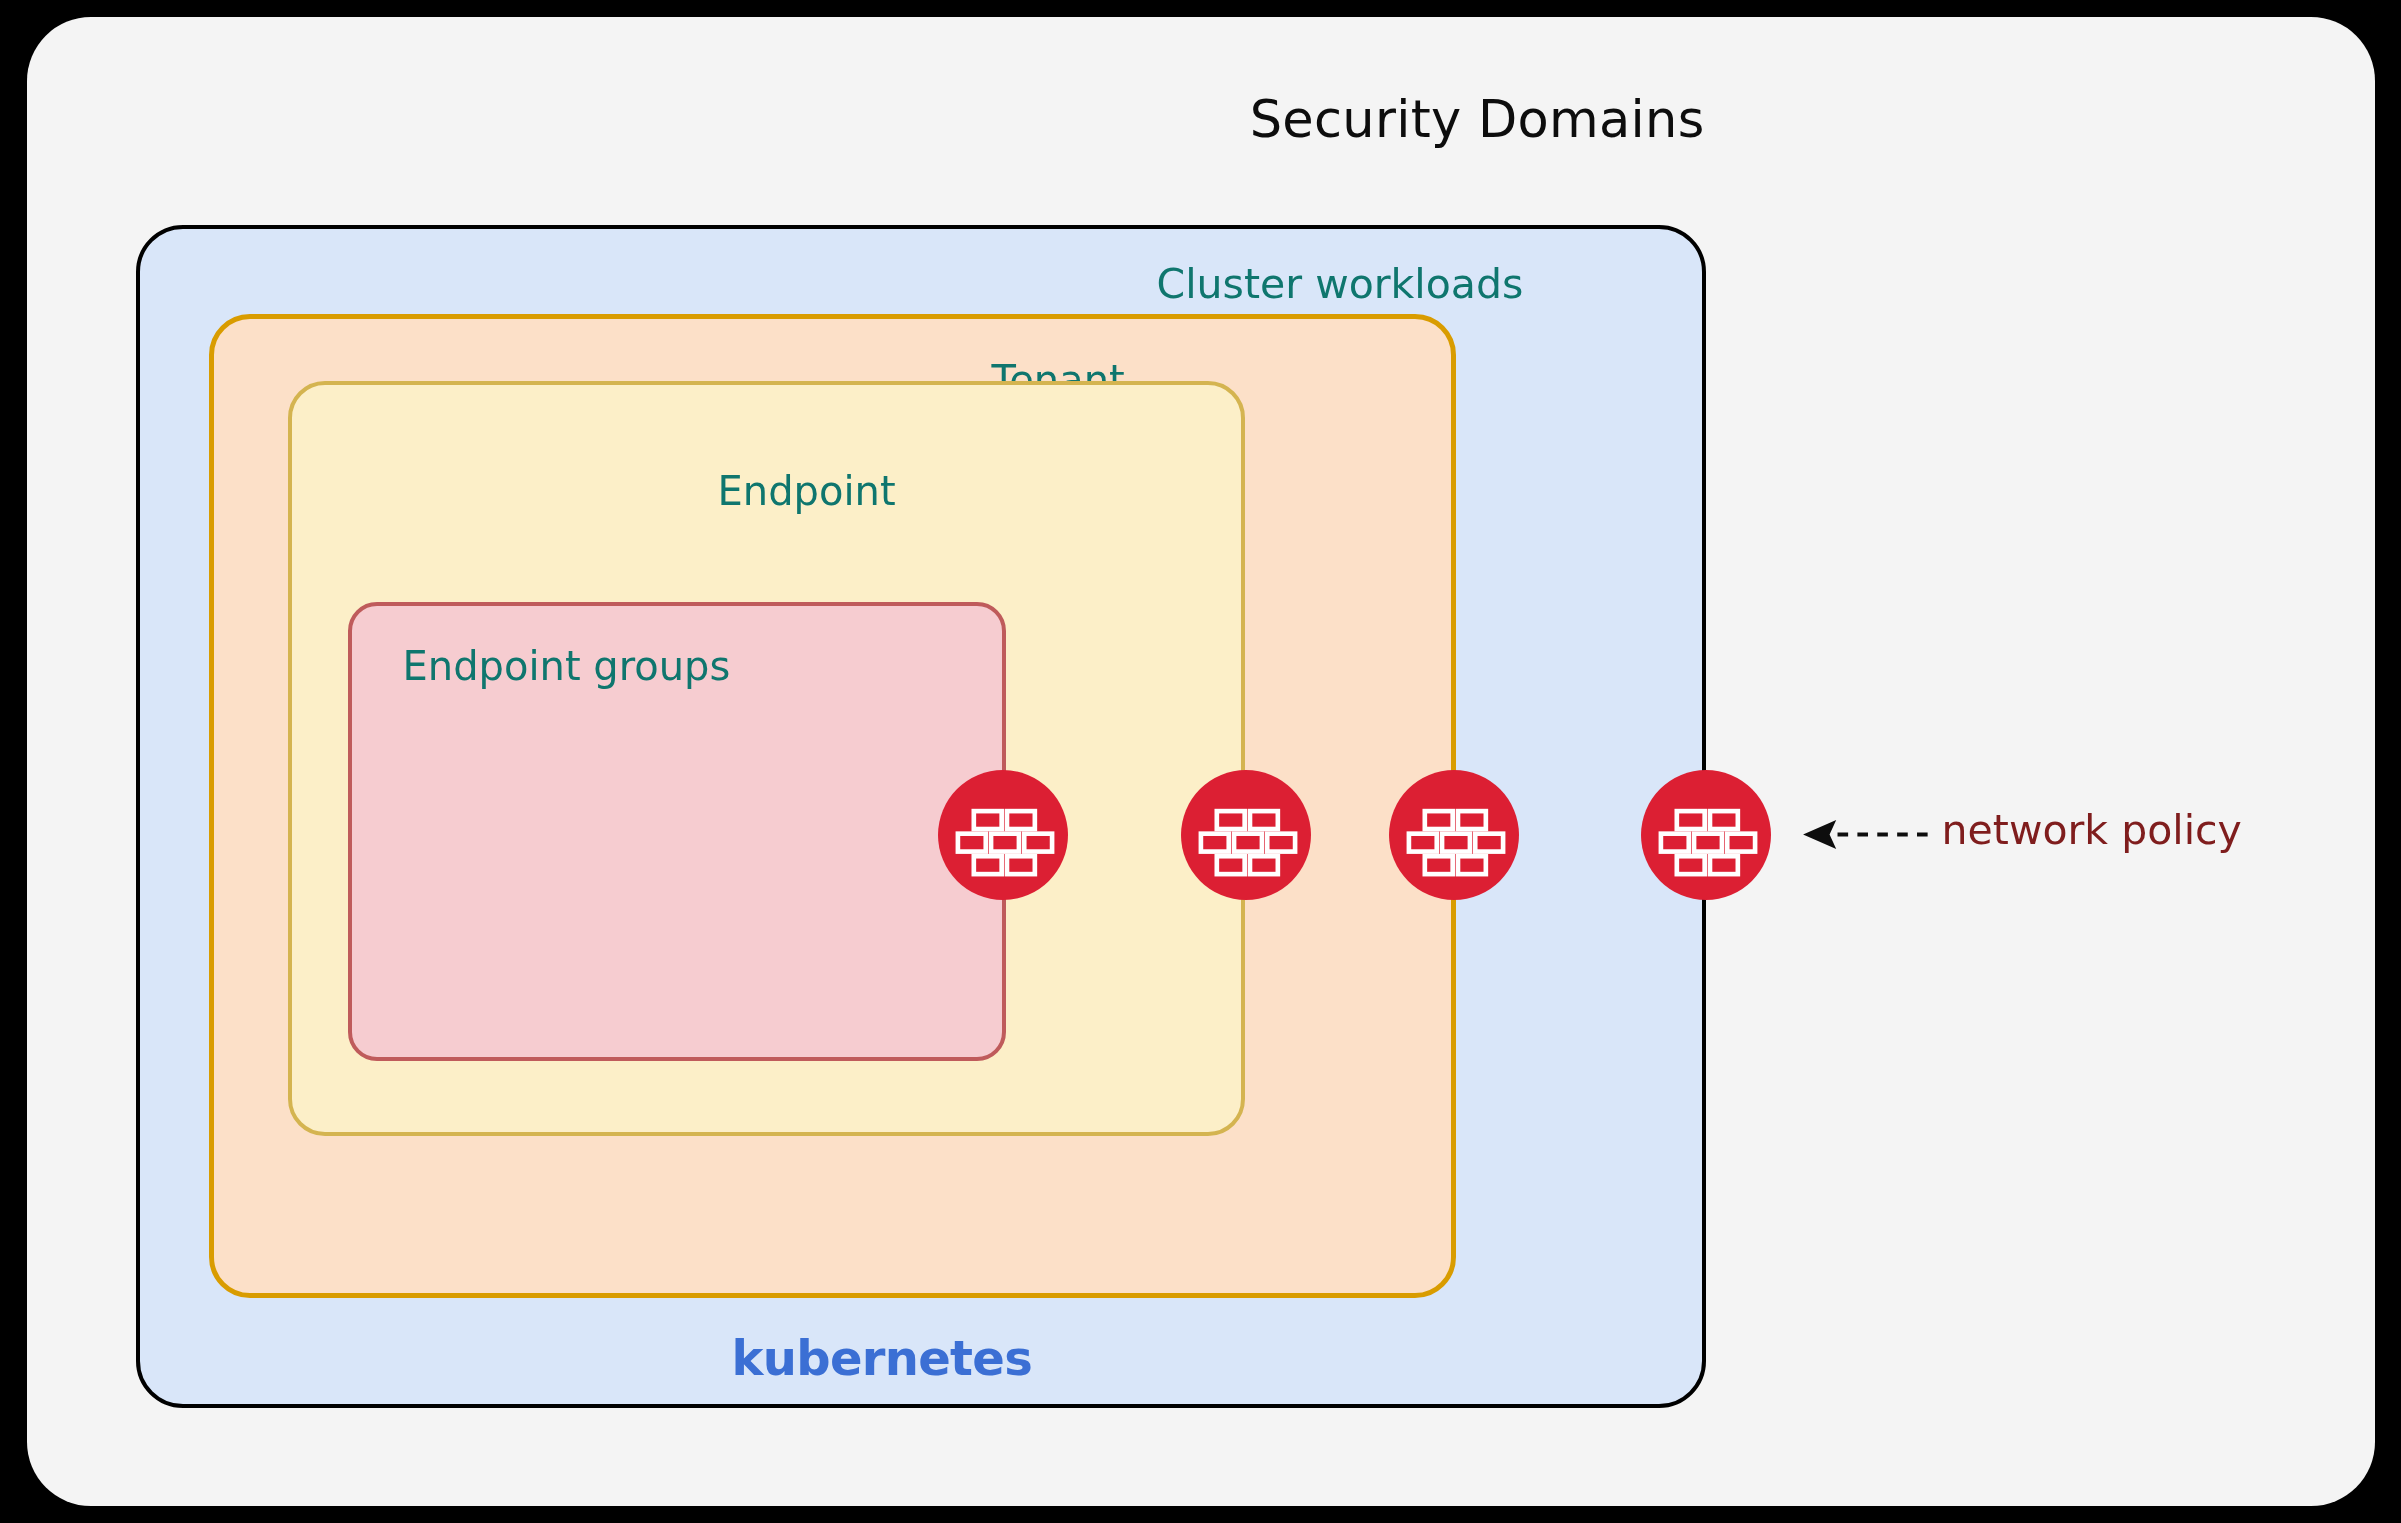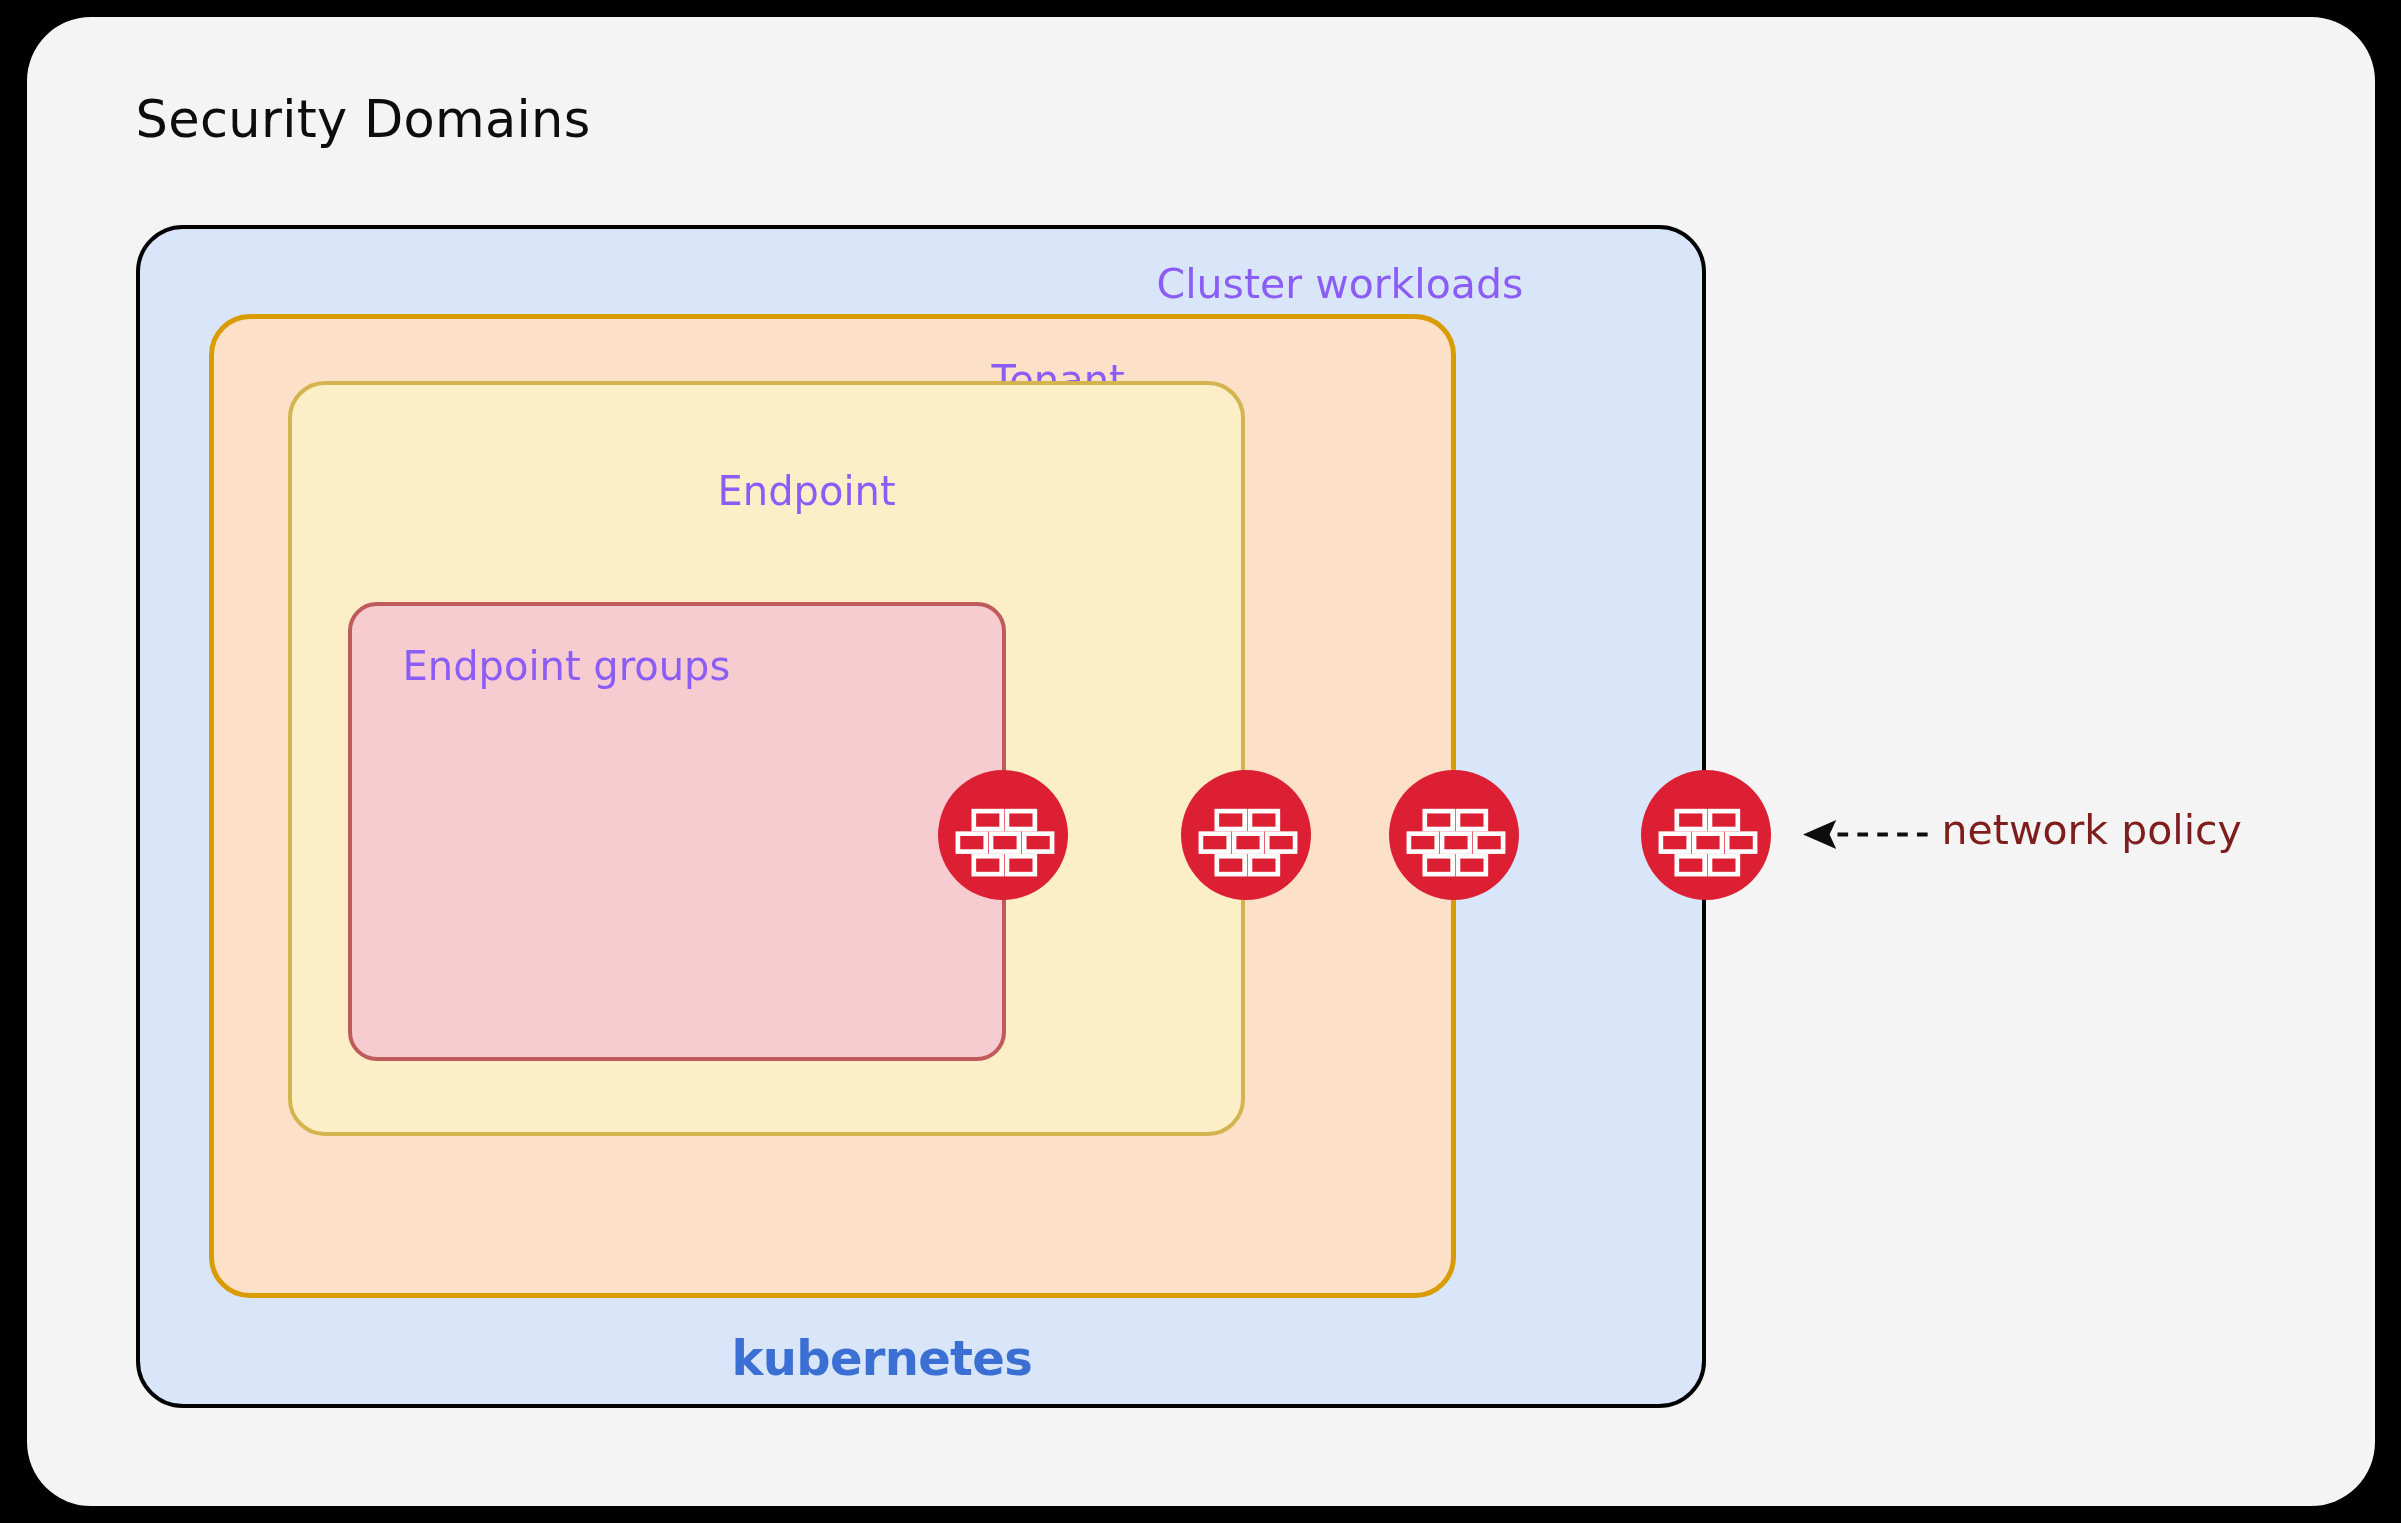--- a/index.html
+++ b/index.html
@@ -26,36 +26,36 @@
     border-radius: 64px;
     box-sizing: border-box;
   }
 
   
   #diagram-title {
     position: absolute;
     left: 109px;
     top: 73px;
     width: 1569px;
-    text-align: left;
+    text-align: right;
     font-size: 51px;
     color: #0d0d0d;
     letter-spacing: 0.3px;
     white-space: nowrap;
   }
 
   
   .domain-box {
     position: absolute;
     box-sizing: border-box;
   }
   .domain-label {
     position: absolute;
     white-space: nowrap;
-    color: #8b5cf6;
+    color: #0f766e;
   }
 
   
   #box-cluster {
     left: 109px;
     top: 208px;
     width: 1570px;
     height: 1183px;
     background: #d9e6f9;
     border: 4.7px solid #000000;

